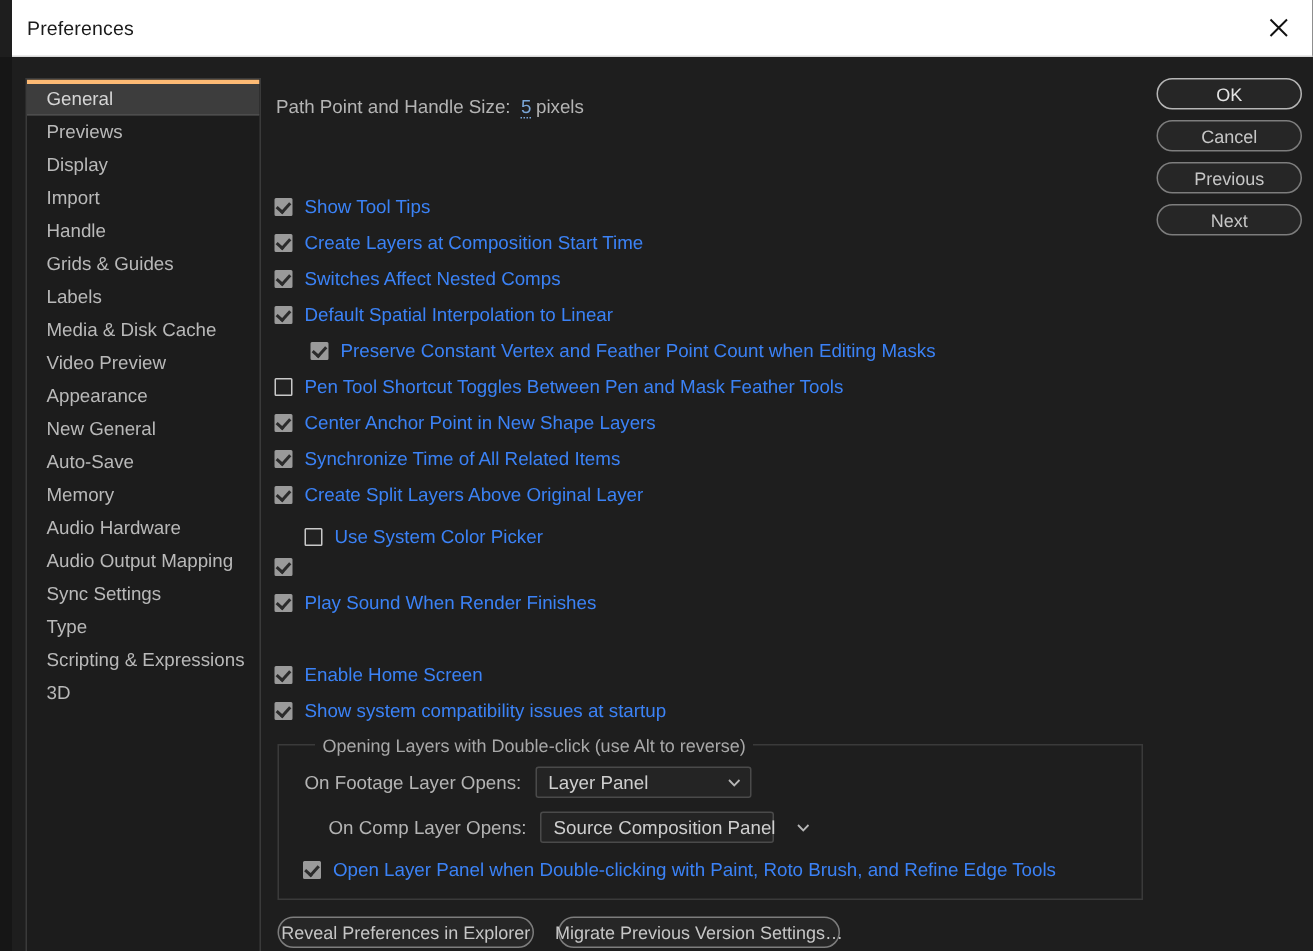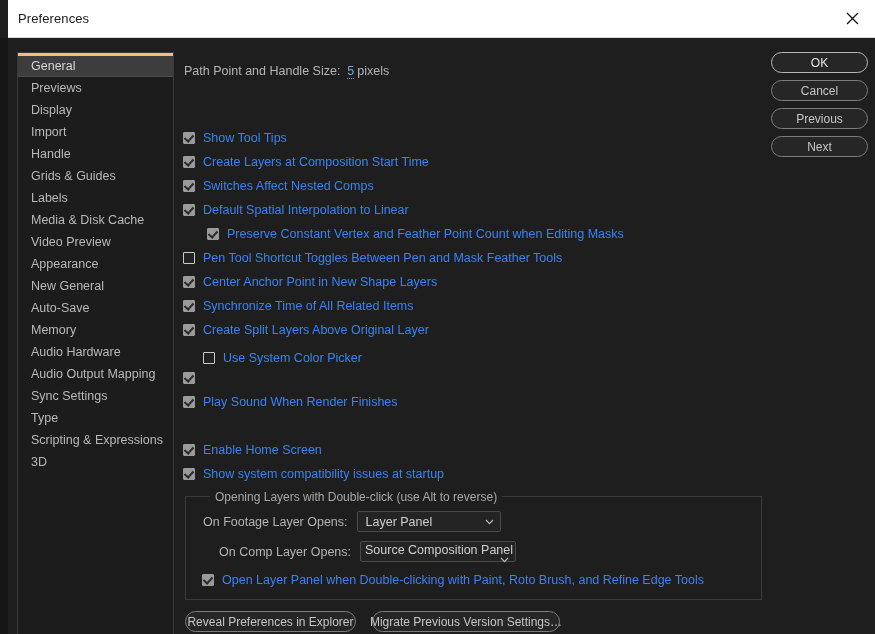--- a/index.html
+++ b/index.html
@@ -370,21 +370,21 @@
           <span class="chev">
             <svg width="9" height="6" viewBox="0 0 9 6">
                 <path d="M1 1 L4.5 4.6 L8 1" stroke="#b6b6b6" stroke-width="1.2" fill="none"></path>
               </svg>
           </span>
         </div>
       </div>
 
       <div class="sel-row" style="left:45px; top:503px;">
         <span class="sel-label">On Comp Layer Opens:</span>
-        <div class="dropdown" style="width:156px;flex-direction:column;">
+        <div class="dropdown" style="width:156px;">
           <span class="dd-text">Source Composition Panel</span>
           <span class="chev">
             <svg width="9" height="6" viewBox="0 0 9 6">
                 <path d="M1 1 L4.5 4.6 L8 1" stroke="#b6b6b6" stroke-width="1.2" fill="none"></path>
               </svg>
           </span>
         </div>
       </div>
 
       <div class="cb-row" style="left:28px; top:533px;">

